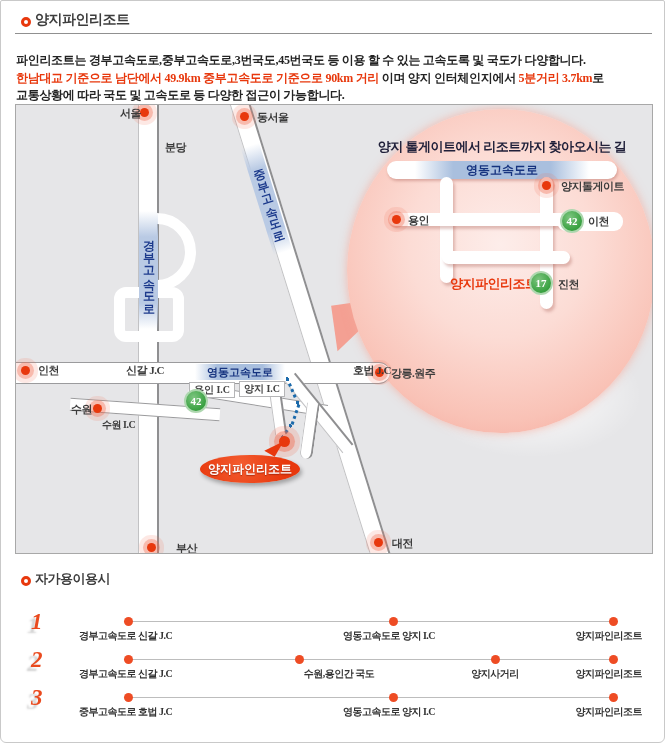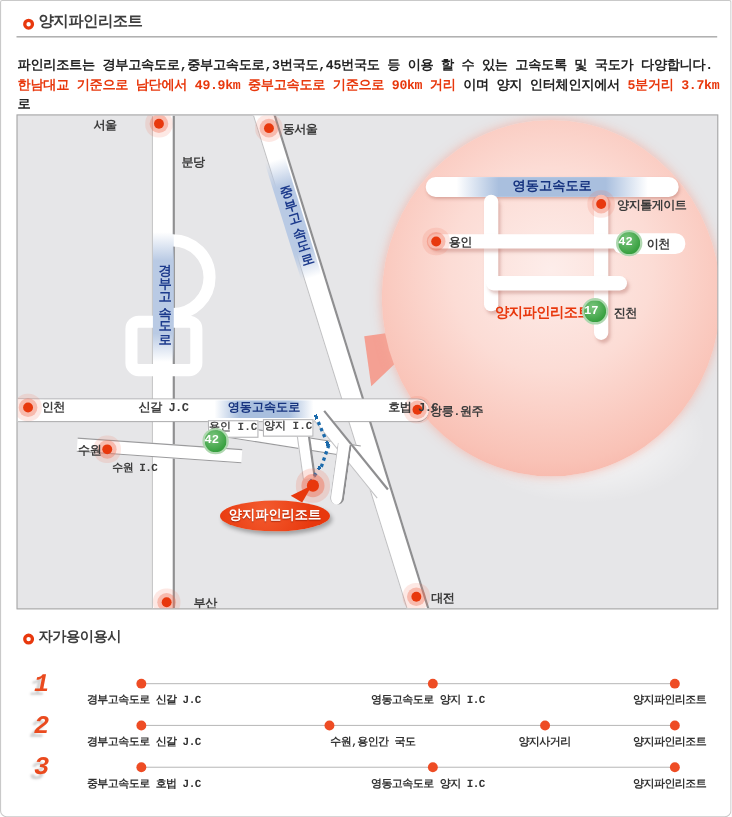--- a/index.html
+++ b/index.html
@@ -1,18 +1,18 @@
 <!DOCTYPE html>
 <html><head>
 <meta charset="utf-8">
 <style>
   html,body{margin:0;padding:0;background:#fff;}
   .page{position:relative;width:665px;height:743px;background:#ffffff;
         border:1px solid #c9c9c9;border-radius:2px 2px 6px 6px;box-sizing:border-box;
-        font-family:Liberation Mono, monospace;overflow:hidden;}
+        font-family:Liberation Serif, serif;overflow:hidden;}
   
   .bullet{position:absolute;width:4px;height:4px;background:#fff;border:3px solid #e8380d;border-radius:50%;}
   .sec-title{position:absolute;font-size:14px;font-weight:700;color:#3d3d3d;letter-spacing:-0.5px;margin:0;}
   .rule{position:absolute;left:14px;width:637px;height:1px;background:#909090;}
   
   .intro{position:absolute;left:15px;top:51px;width:640px;margin:0;font-size:12px;line-height:17.5px;
          color:#232323;font-weight:600;letter-spacing:-0.3px;}
   .intro .bld{font-weight:800;}
   .intro .red{color:#e8380d;font-weight:800;}
   
@@ -39,21 +39,21 @@
   .patch{background:#fff;border:1px solid #b5b5b7;z-index:5;text-align:center;font-size:10px;font-weight:700;color:#444;line-height:14px;}
   .pill{background:#fff;border-radius:9px;z-index:5;}
   .hband{background:linear-gradient(90deg,rgba(169,191,222,0) 0%,#a9bfde 25%,#a9bfde 75%,rgba(169,191,222,0) 100%);
          text-align:center;font-size:11px;font-weight:800;color:#16337f;line-height:16px;z-index:6;}
   .mdot{width:9px;height:9px;background:#e8380d;border-radius:50%;z-index:7;
         box-shadow:0 0 0 4px rgba(240,110,85,0.38),0 0 0 8px rgba(240,110,85,0.16);}
   .bigdot{width:11px;height:11px;background:#e8380d;border-radius:50%;z-index:7;
         box-shadow:0 0 0 5px rgba(240,110,85,0.45),0 0 0 10px rgba(240,110,85,0.2);}
   .ml{font-size:11px;font-weight:700;color:#3c3c3c;white-space:nowrap;z-index:8;letter-spacing:-0.5px;}
   .badge{width:24px;height:24px;border-radius:50%;border:2px solid #aed7af;color:#fff;font-size:11px;font-weight:800;
-         text-align:left;line-height:20px;z-index:8;
+         text-align:center;line-height:20px;z-index:8;
          background:radial-gradient(circle at 38% 32%,#7cc57f,#37a03f 72%);}
   .dotseg{border-left:3px dotted #1b6aab;width:0;z-index:7;}
   .rellipse{width:100px;height:28px;border-radius:50%;z-index:8;text-align:center;line-height:28px;
             font-size:12px;font-weight:800;color:#fff;text-shadow:0 1px 1px rgba(120,20,0,0.6);
             background:radial-gradient(circle at 40% 30%,#f35b2f,#e8380d 72%);box-shadow:2px 3px 4px rgba(0,0,0,0.3);}
   .rtail{width:0;height:0;border-bottom:18px solid #e8380d;border-left:12px solid transparent;transform:rotate(30deg);z-index:7;}
   .redtext{font-size:13px;font-weight:800;color:#e8380d;white-space:nowrap;z-index:4;letter-spacing:-0.5px;}
   
   .rrow{position:absolute;left:0;width:665px;height:40px;}
   .rrow *{position:absolute;}
@@ -69,34 +69,35 @@
 <body>
 
 <div class="page">
 
   <span class="bullet" style="left:20px;top:16px;"></span>
   <h1 class="sec-title" style="left:34px;top:10px;">양지파인리조트</h1>
   <div class="rule" style="top:32px;"></div>
 
   <p class="intro"><span class="bld">파인리조트</span><span>는 경부고속도로,중부고속도로,3번국도,45번국도 등 이용 할 수 있는 고속도록 및 국도가 다양합니다.</span><br>
   <span class="red">한남대교 기준으로 남단에서 49.9km 중부고속도로 기준으로 90km 거리</span><span> 이며 양지 인터체인지에서 </span><span class="red">5분거리 3.7km</span><span>로</span><br>
-  </p>
+  <span>교통상황에 따라 국도 및 고속도로 등 다양한 접근이 가능합니다.</span></p>
 
   <div class="map">
 
     <div class="vroad" style="left:122px;top:0;width:21px;height:448px;"></div>
     <div class="vroad" style="left:286px;top:-20px;width:20px;height:500px;transform:rotate(-17.3deg);"></div>
     <div class="ramp" style="left:98px;top:182px;width:70px;height:55px;border-radius:12px;"></div>
     <div class="ramp" style="left:130px;top:108px;width:50px;height:78px;border-radius:0 44px 44px 0;"></div>
     <div class="vband" style="left:123px;top:106px;width:19px;height:118px;">경부고속도로</div>
     <div class="vband" style="left:241px;top:38px;width:19px;height:112px;transform:rotate(-17.3deg);">중부고속도로</div>
 
     <div class="glow" style="left:400px;top:225px;width:230px;height:130px;"></div>
     <div class="btail" style="left:318px;top:196px;"></div>
     <div class="balloon" style="left:331px;top:4px;width:308px;height:324px;">
+      <div class="btitle" style="left:20px;top:29px;width:270px;">양지 톨게이트에서 리조트까지 찾아오시는 길</div>
       <div class="bband" style="left:40px;top:52px;width:230px;height:18px;">
         <div class="bband-in">영동고속도로</div>
       </div>
       <div class="broad" style="left:93px;top:68px;width:13px;height:106px;"></div>
       <div class="broad" style="left:193px;top:68px;width:13px;height:132px;"></div>
       <div class="broad" style="left:42px;top:104px;width:178px;height:13px;"></div>
       <div class="broad" style="left:95px;top:142px;width:128px;height:13px;"></div>
       <span class="mdot" style="left:195px;top:72px;"></span>
       <span class="ml" style="left:214px;top:70px;">양지톨게이트</span>
       <span class="mdot" style="left:45px;top:106px;"></span>
@@ -116,21 +117,21 @@
 
     <div class="hroad" style="left:54px;top:298px;width:150px;height:13px;transform:rotate(4deg);"></div>
     <div class="hroad" style="left:172px;top:289px;width:140px;height:12px;transform:rotate(9deg);"></div>
     <div class="vroad" style="left:256px;top:284px;width:12px;height:46px;transform:rotate(-8deg);z-index:5;"></div>
     <div class="vroad" style="left:296px;top:262px;width:14px;height:92px;transform:rotate(-39deg);z-index:5;"></div>
     <div class="vroad" style="left:287px;top:298px;width:13px;height:56px;transform:rotate(8deg);border-radius:0 0 7px 7px;z-index:5;"></div>
     <div class="patch" style="left:173px;top:277px;width:46px;height:16px;">용인 I.C</div>
     <div class="patch" style="left:223px;top:276px;width:46px;height:16px;">양지 I.C</div>
     <span class="badge" style="left:168px;top:284px;">42</span>
 
-    <span class="ml" style="left:69px;top:1px;width:36px;">서울</span>
+    <span class="ml" style="left:89px;top:1px;width:36px;text-align:right;">서울</span>
     <span class="mdot" style="left:124px;top:3px;"></span>
     <span class="mdot" style="left:224px;top:7px;"></span>
     <span class="ml" style="left:241px;top:5px;">동서울</span>
     <span class="ml" style="left:149px;top:35px;">분당</span>
     <span class="mdot" style="left:5px;top:261px;"></span>
     <span class="ml" style="left:22px;top:258px;">인천</span>
     <span class="mdot" style="left:359px;top:263px;"></span>
     <span class="ml" style="left:375px;top:261px;">강릉.원주</span>
     <span class="ml" style="left:48px;top:297px;width:28px;text-align:right;">수원</span>
     <span class="mdot" style="left:77px;top:299px;"></span>

